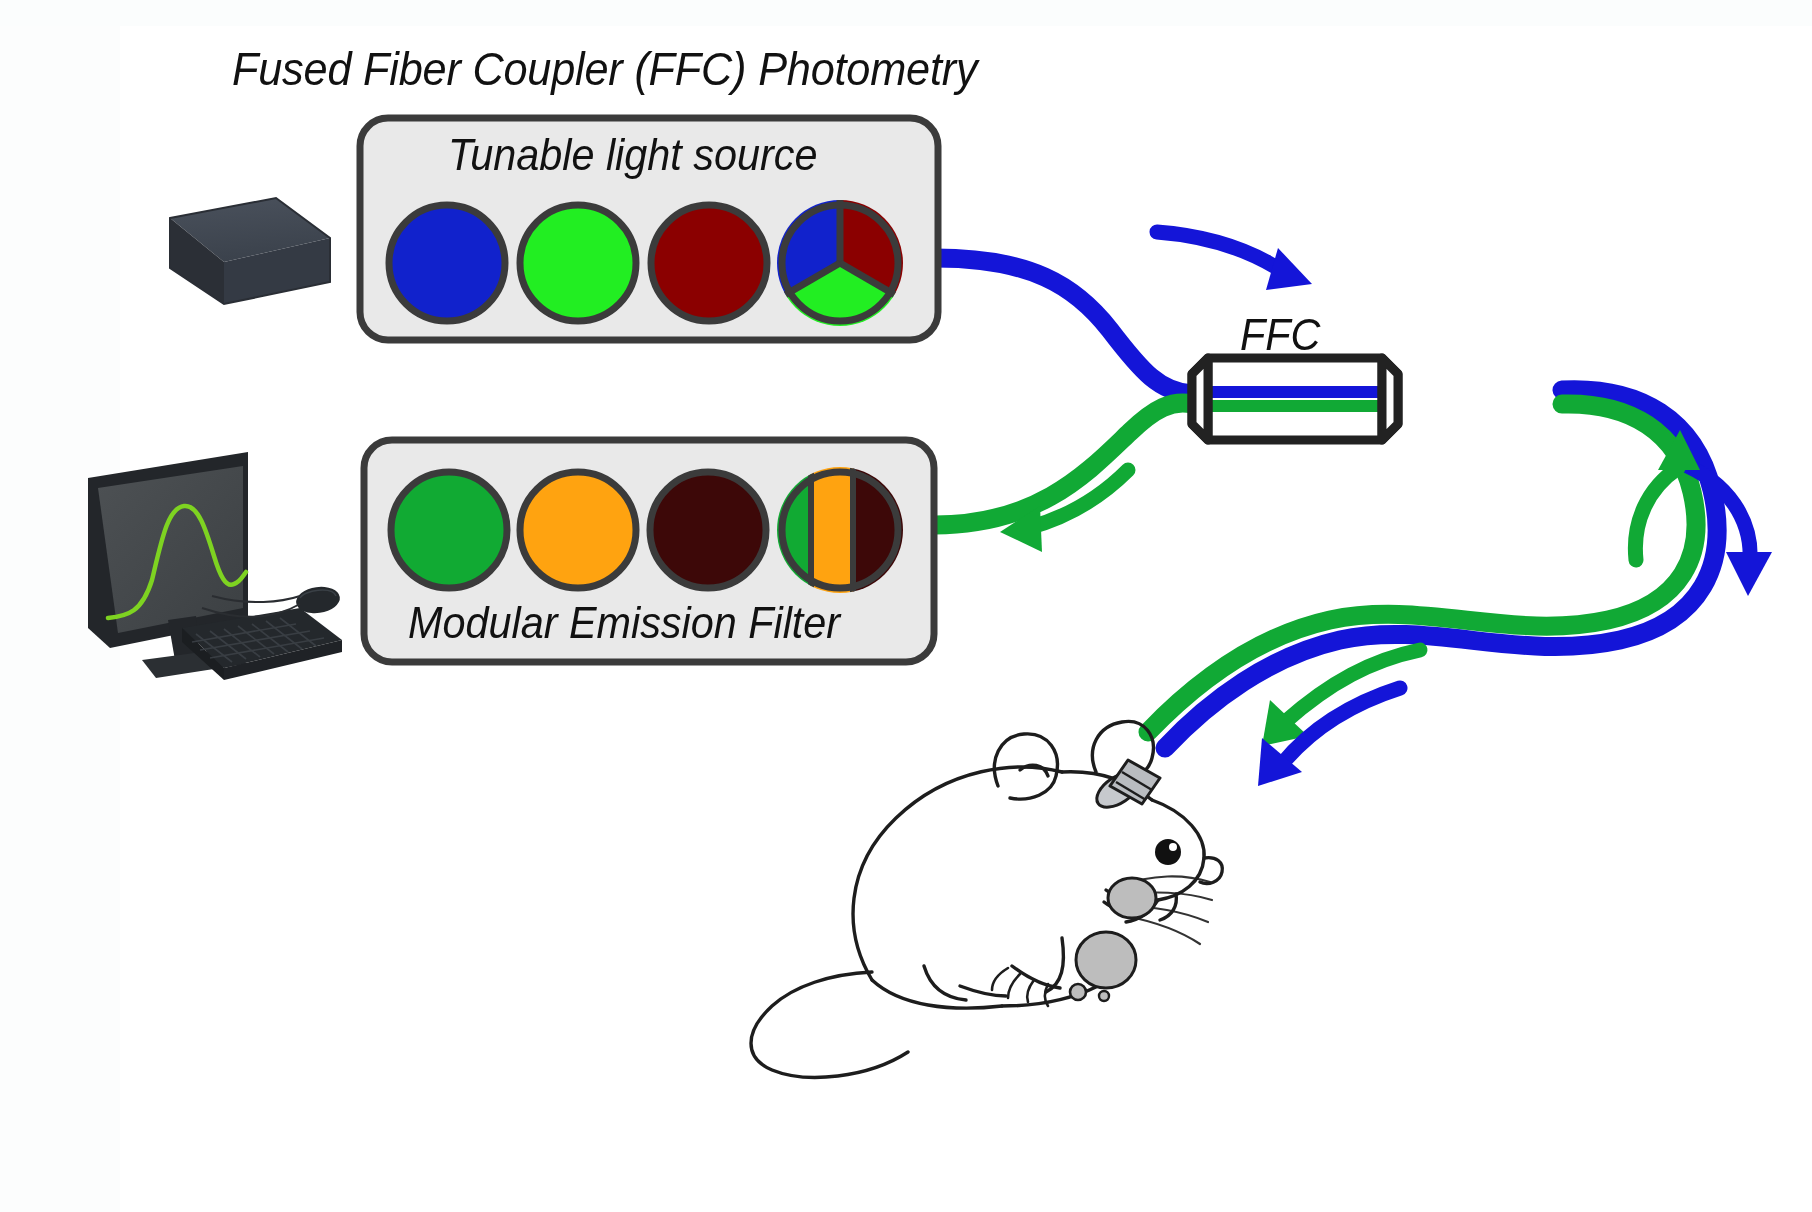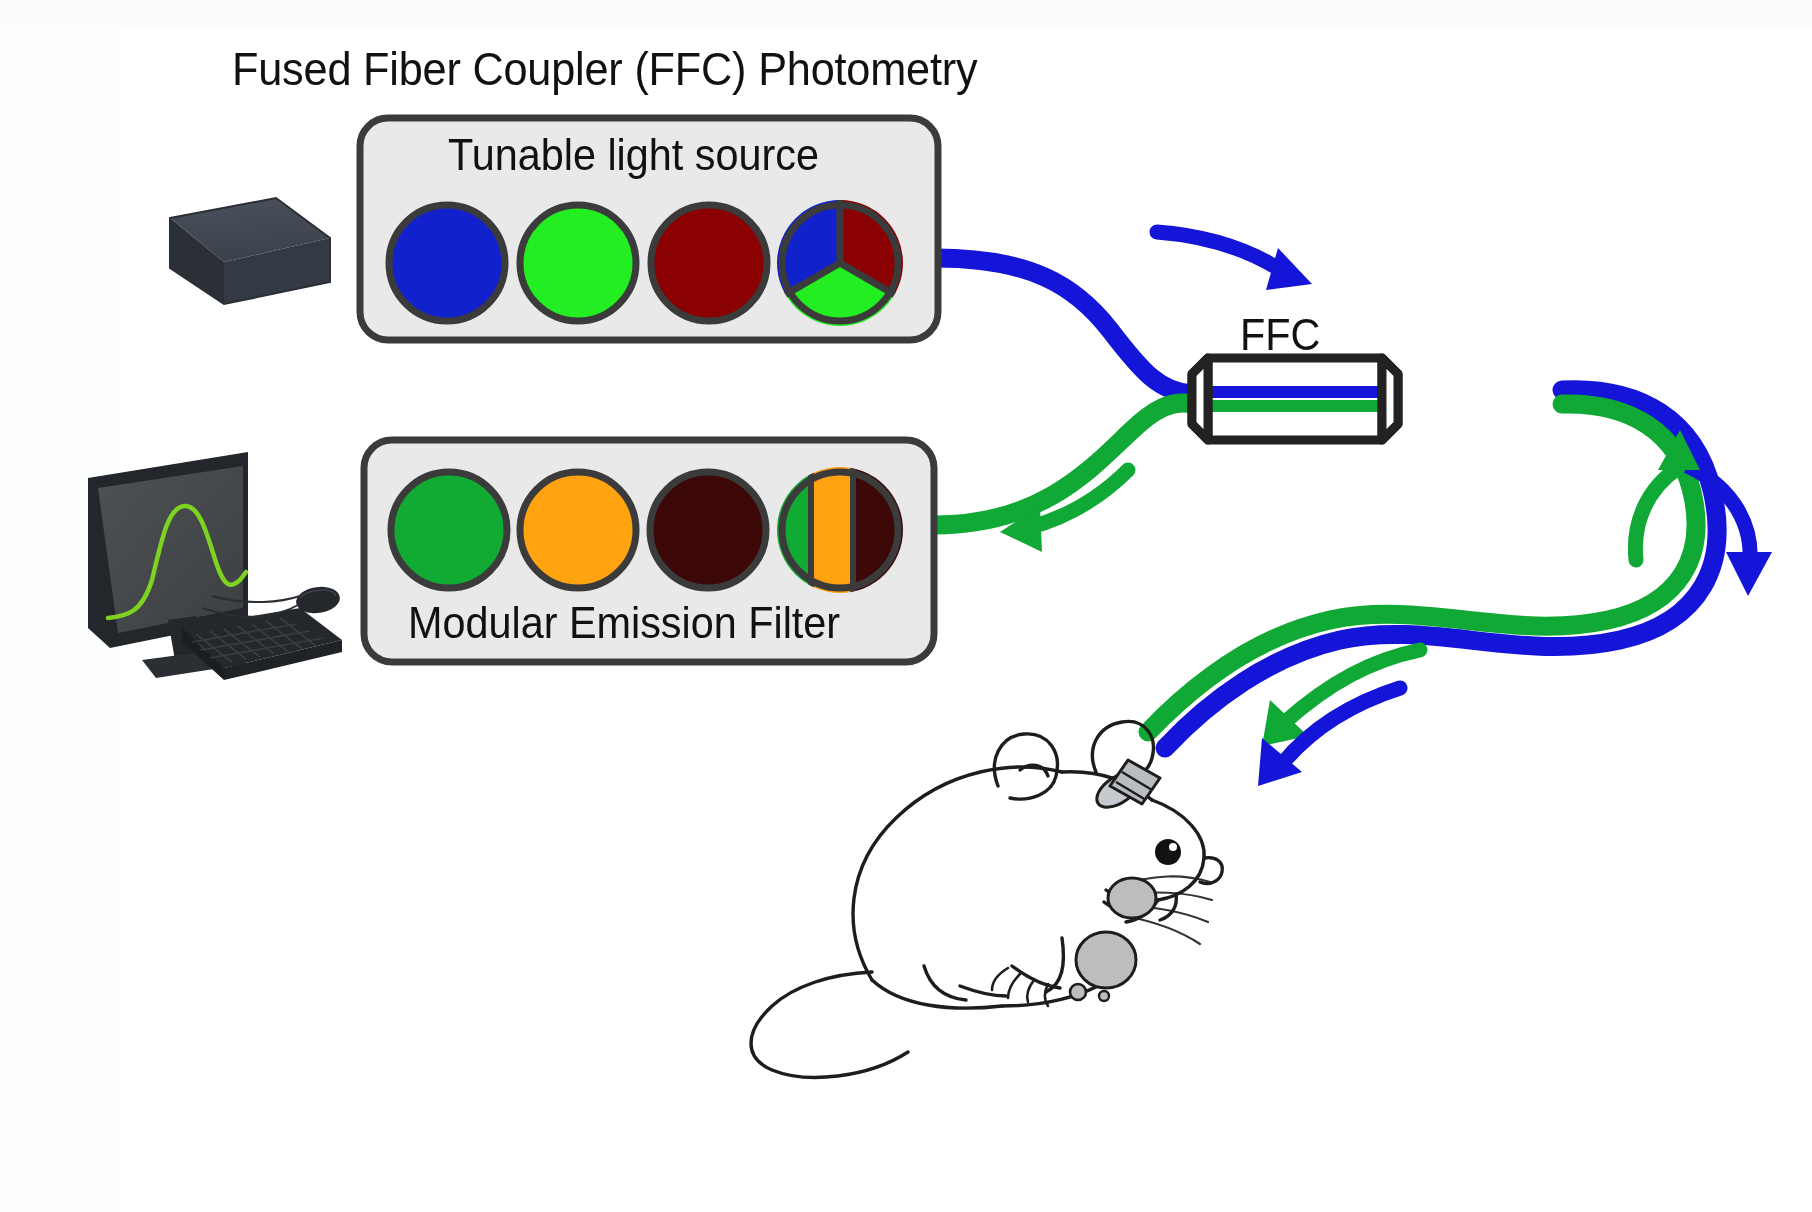--- a/index.html
+++ b/index.html
@@ -3,21 +3,21 @@
 <meta charset="utf-8">
 <style>
   html,body{margin:0;padding:0;}
   body{
     width:1812px;height:1212px;
     background:#ffffff;
     font-family:"Liberation Sans", sans-serif;
     overflow:hidden;
     position:relative;
   }
-  #stage{position:absolute;inset:0;width:1516px;height:1212px;}
+  #stage{position:absolute;inset:0;width:1516px;height:1212px;font-style:italic;}
   #stage > svg{position:absolute;top:0;left:0;}
   .lbl{position:absolute;white-space:nowrap;color:#111111;}
   #figure-title{
     left:232px;top:42px;
     font-size:46px;letter-spacing:-0.2px;
     font-stretch:semi-condensed;
     transform:scaleX(0.94);transform-origin:left top;
   }
   #tunable-title{
     left:448px;top:130px;font-size:44px;

